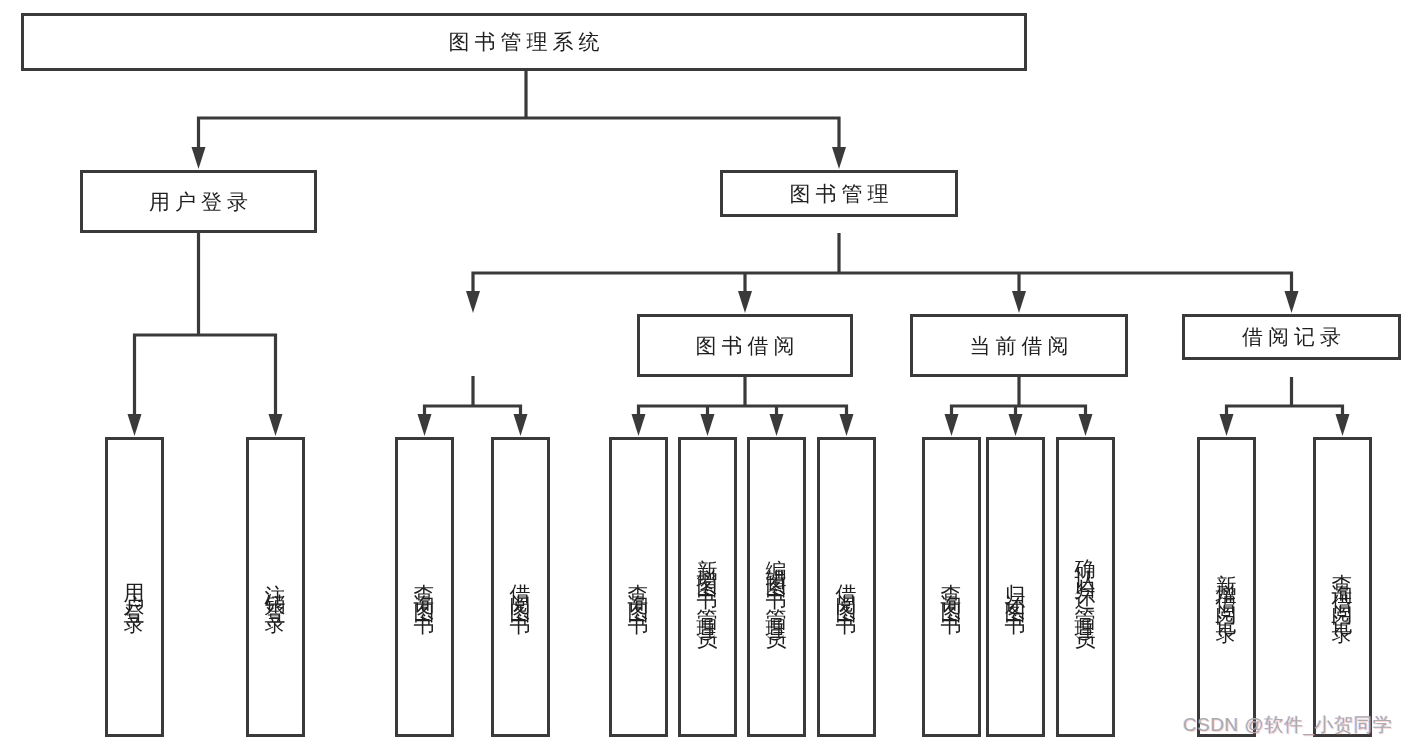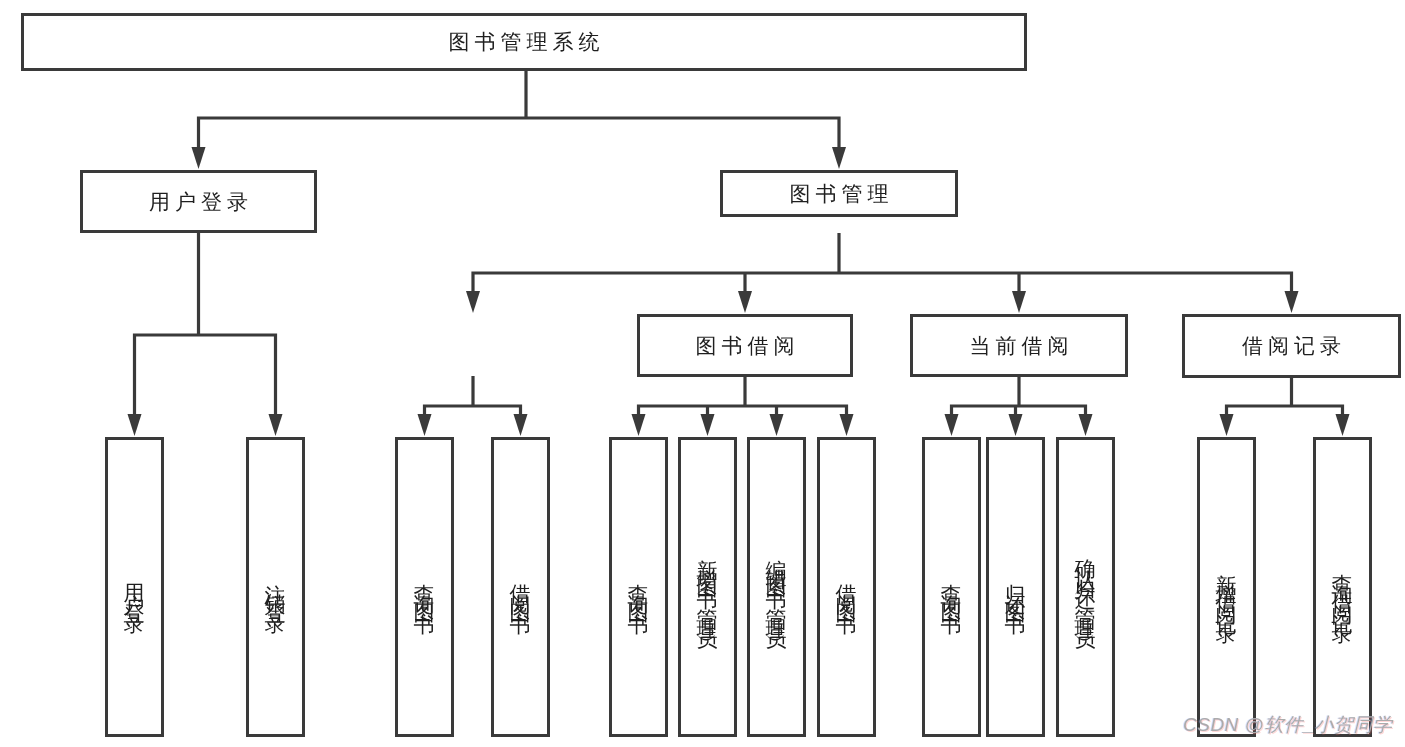--- a/index.html
+++ b/index.html
@@ -19,21 +19,20 @@
   .h .label{font-size:21px;letter-spacing:5px;text-indent:5px;white-space:nowrap;}
   .v .label{
     writing-mode:vertical-rl;text-orientation:mixed;
     font-size:21px;letter-spacing:10px;line-height:1;white-space:nowrap;
   }
   .watermark{
     position:absolute;left:1183px;top:712px;z-index:5;
     font-size:19px;letter-spacing:.5px;white-space:nowrap;
     color:var(--watermark,#ababab);
     text-shadow:1px 1px 0 rgba(255,110,110,.28), -1px 0 0 rgba(120,150,255,.28);
-    font-style:italic;
   }
 </style>
 </head>
 <body>
 
 <div class="canvas">
 
   <svg class="edges" width="1405" height="747" viewBox="0 0 1405 747">
 
     <g>
@@ -94,21 +93,21 @@
   <div class="node h" style="left:720px;top:170px;width:238px;height:47px">
     <span class="label">图书管理</span>
   </div>
 
   <div class="node h" style="left:637px;top:314px;width:216px;height:63px">
     <span class="label">图书借阅</span>
   </div>
   <div class="node h" style="left:910px;top:314px;width:218px;height:63px">
     <span class="label">当前借阅</span>
   </div>
-  <div class="node h" style="left:1182px;top:314px;width:219px;height:64px">
+  <div class="node h" style="left:1182px;top:314px;width:219px;height:46px">
     <span class="label">借阅记录</span>
   </div>
 
   <div class="node v" style="left:105px;top:437px;width:59px;height:300px">
     <span class="label">用户登录</span>
   </div>
   <div class="node v" style="left:246px;top:437px;width:59px;height:300px">
     <span class="label">注销登录</span>
   </div>
 

